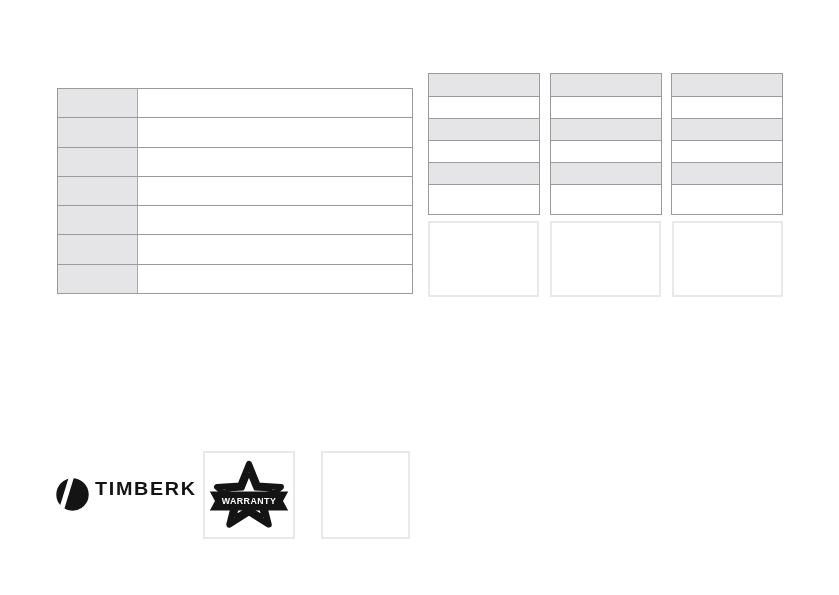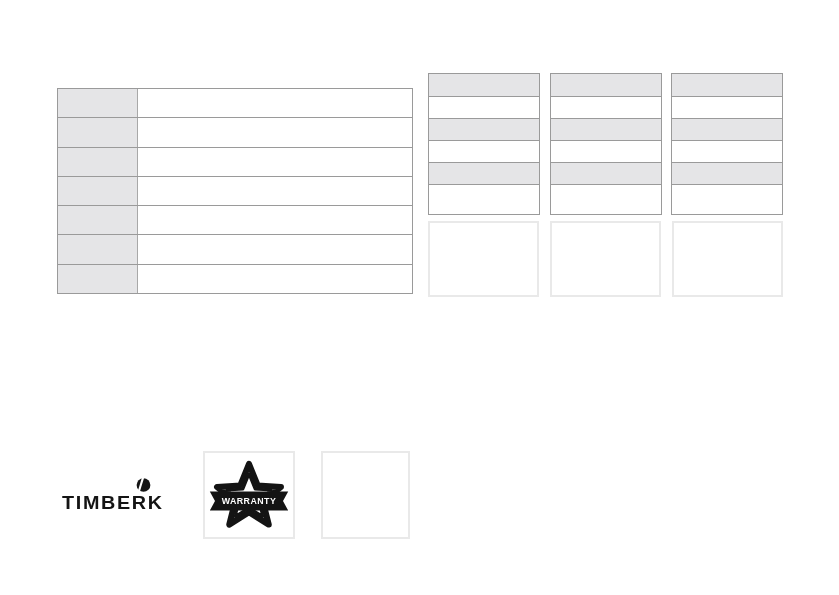--- a/index.html
+++ b/index.html
@@ -50,21 +50,21 @@
     display:flex;justify-content:space-between;
   }
   .sbox{
     width:111px;height:76px;box-sizing:border-box;
     border:2px solid #e9e9e9;background:#ffffff;
   }
 
   
   .brand{
     position:absolute;left:56px;top:478px;height:36px;
-    display:flex;align-items:flex-end;flex-direction:column;
+    display:flex;align-items:flex-start;
   }
   .brand-mark{display:block;}
   .brand-word{
     margin-left:6px;
     font-size:19px;font-weight:700;color:#141414;
     letter-spacing:1.6px;
     transform:scaleX(1.04);transform-origin:left center;
     white-space:nowrap;
   }
 

